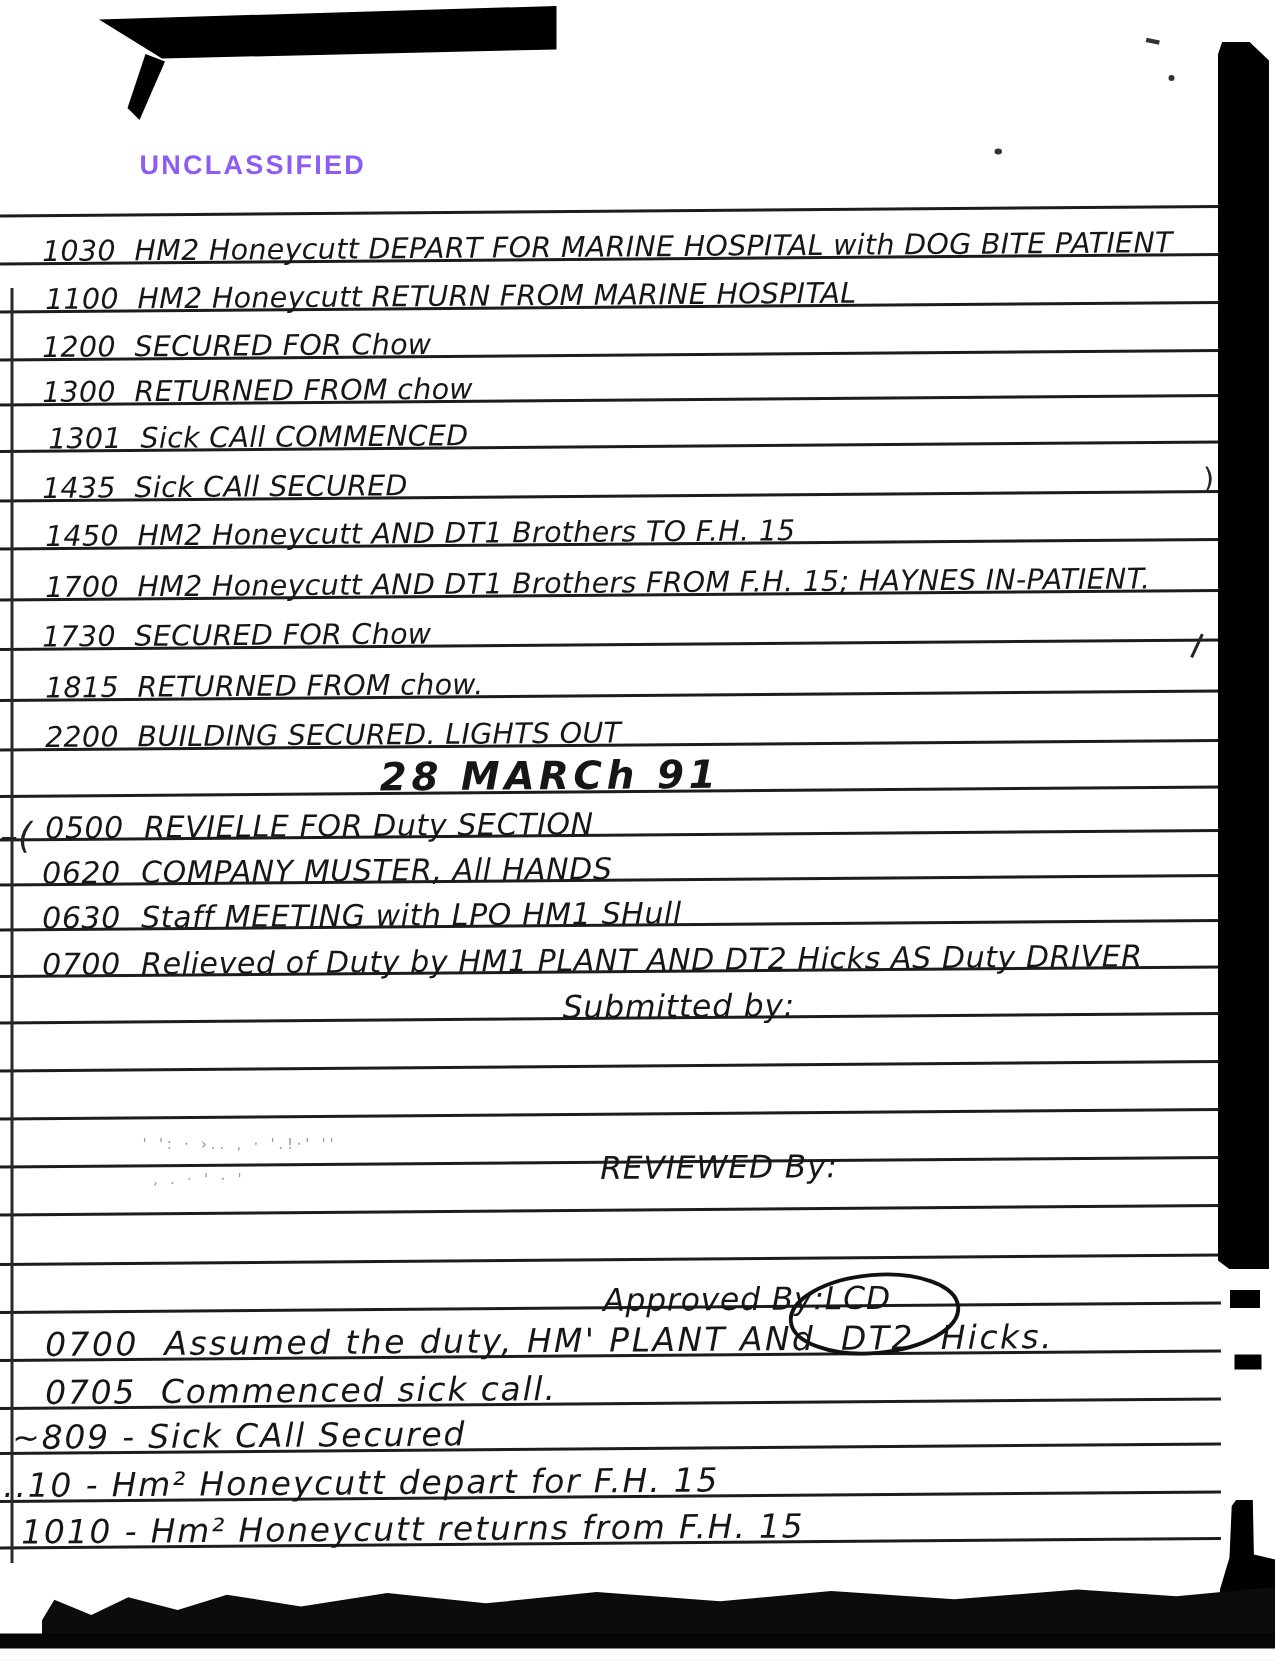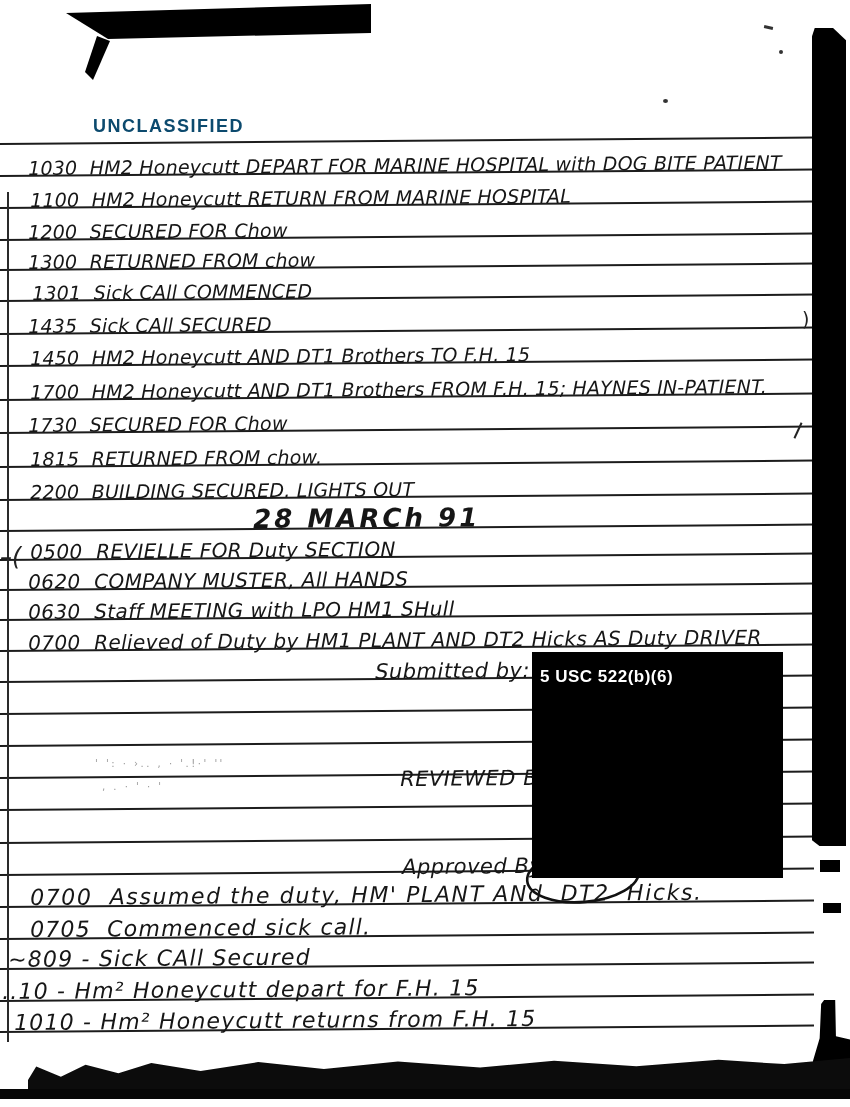--- a/index.html
+++ b/index.html
@@ -10,22 +10,22 @@
         transform:rotate(-0.45deg);transform-origin:left center;z-index:1;}
   
   .hw{position:absolute;font-family:"DejaVu Sans",sans-serif;font-style:italic;
       color:#161616;white-space:pre;line-height:1;z-index:2;
       transform:rotate(-0.45deg);transform-origin:left top;}
   .d1{font-size:19px;letter-spacing:0.2px;}
   .d2{font-size:20px;letter-spacing:0.4px;}
   .d3{font-size:22px;letter-spacing:1.2px;}
   .sig{font-size:21px;letter-spacing:0.5px;}
   .date-heading{font-size:26px;letter-spacing:3px;font-weight:bold;}
-  .unclass{position:absolute;left:93px;top:116px;font-family:"Liberation Sans",sans-serif;
-      font-weight:bold;font-size:18px;letter-spacing:1.5px;color:#0c4a6e;z-index:2;}
+  .unclass{position:absolute;left:93px;top:100px;font-family:"Liberation Sans",sans-serif;
+      font-weight:bold;font-size:18px;letter-spacing:1.5px;color:#8b5cf6;z-index:2;}
   
   .redaction{position:absolute;left:532px;top:652px;width:251px;height:226px;background:#000;z-index:5;}
   .redaction-label{font-family:"Liberation Sans",sans-serif;font-weight:bold;font-size:17px;
       color:#fff;padding:15px 0 0 8px;letter-spacing:0.5px;}
   
   .right-band{position:absolute;left:812px;top:28px;width:34px;height:818px;background:#000;z-index:3;
       clip-path:polygon(8% 0,62% 0,100% 1.5%,100% 100%,22% 100%,0 99.3%,0 1%);}
   .band-dash1{position:absolute;left:820px;top:860px;width:20px;height:12px;background:#000;z-index:3;}
   .band-dash2{position:absolute;left:823px;top:903px;width:18px;height:10px;background:#000;z-index:3;}
   .corner-blob{position:absolute;left:813px;top:1000px;width:37px;height:66px;background:#000;z-index:3;
@@ -110,23 +110,20 @@
 
   <div class="hw d2" style="left:30px;top:542px">0500  REVIELLE FOR Duty SECTION</div>
   <div class="hw d2" style="left:28px;top:572px">0620  COMPANY MUSTER, All HANDS</div>
   <div class="hw d2" style="left:28px;top:602px">0630  Staff MEETING with LPO HM1 SHull</div>
   <div class="hw d2" style="left:28px;top:633px">0700  Relieved of Duty by HM1 PLANT AND DT2 Hicks AS Duty DRIVER</div>
 
   <div class="hw sig" style="left:330px;top:662px;width:200px;text-align:right">Submitted by:</div>
   <div class="hw sig" style="left:400px;top:769px">REVIEWED By:</div>
   <div class="hw sig" style="left:402px;top:857px">Approved By:LCD</div>
 
-  <div class="redaction">
-    <div class="redaction-label">5 USC 522(b)(6)</div>
-  </div>
 
   <div class="hw d3" style="left:30px;top:887px;letter-spacing:1.6px">0700  Assumed the duty, HM' PLANT ANd  DT2  Hicks.</div>
   <div class="hw d3" style="left:30px;top:919px">0705  Commenced sick call.</div>
   <div class="hw d3" style="left:8px;top:949px">~809 - Sick CAll Secured</div>
   <div class="hw d3" style="left:2px;top:981px">..10 - Hm² Honeycutt depart for F.H. 15</div>
   <div class="hw d3" style="left:14px;top:1012px">1010 - Hm² Honeycutt returns from F.H. 15</div>
 
   <svg class="loop-svg" width="130" height="66" viewBox="0 0 130 66">
     <ellipse cx="63" cy="33" rx="56" ry="26" fill="none" stroke="#111" stroke-width="2.6" transform="rotate(-5 63 33)"></ellipse>
   </svg>

